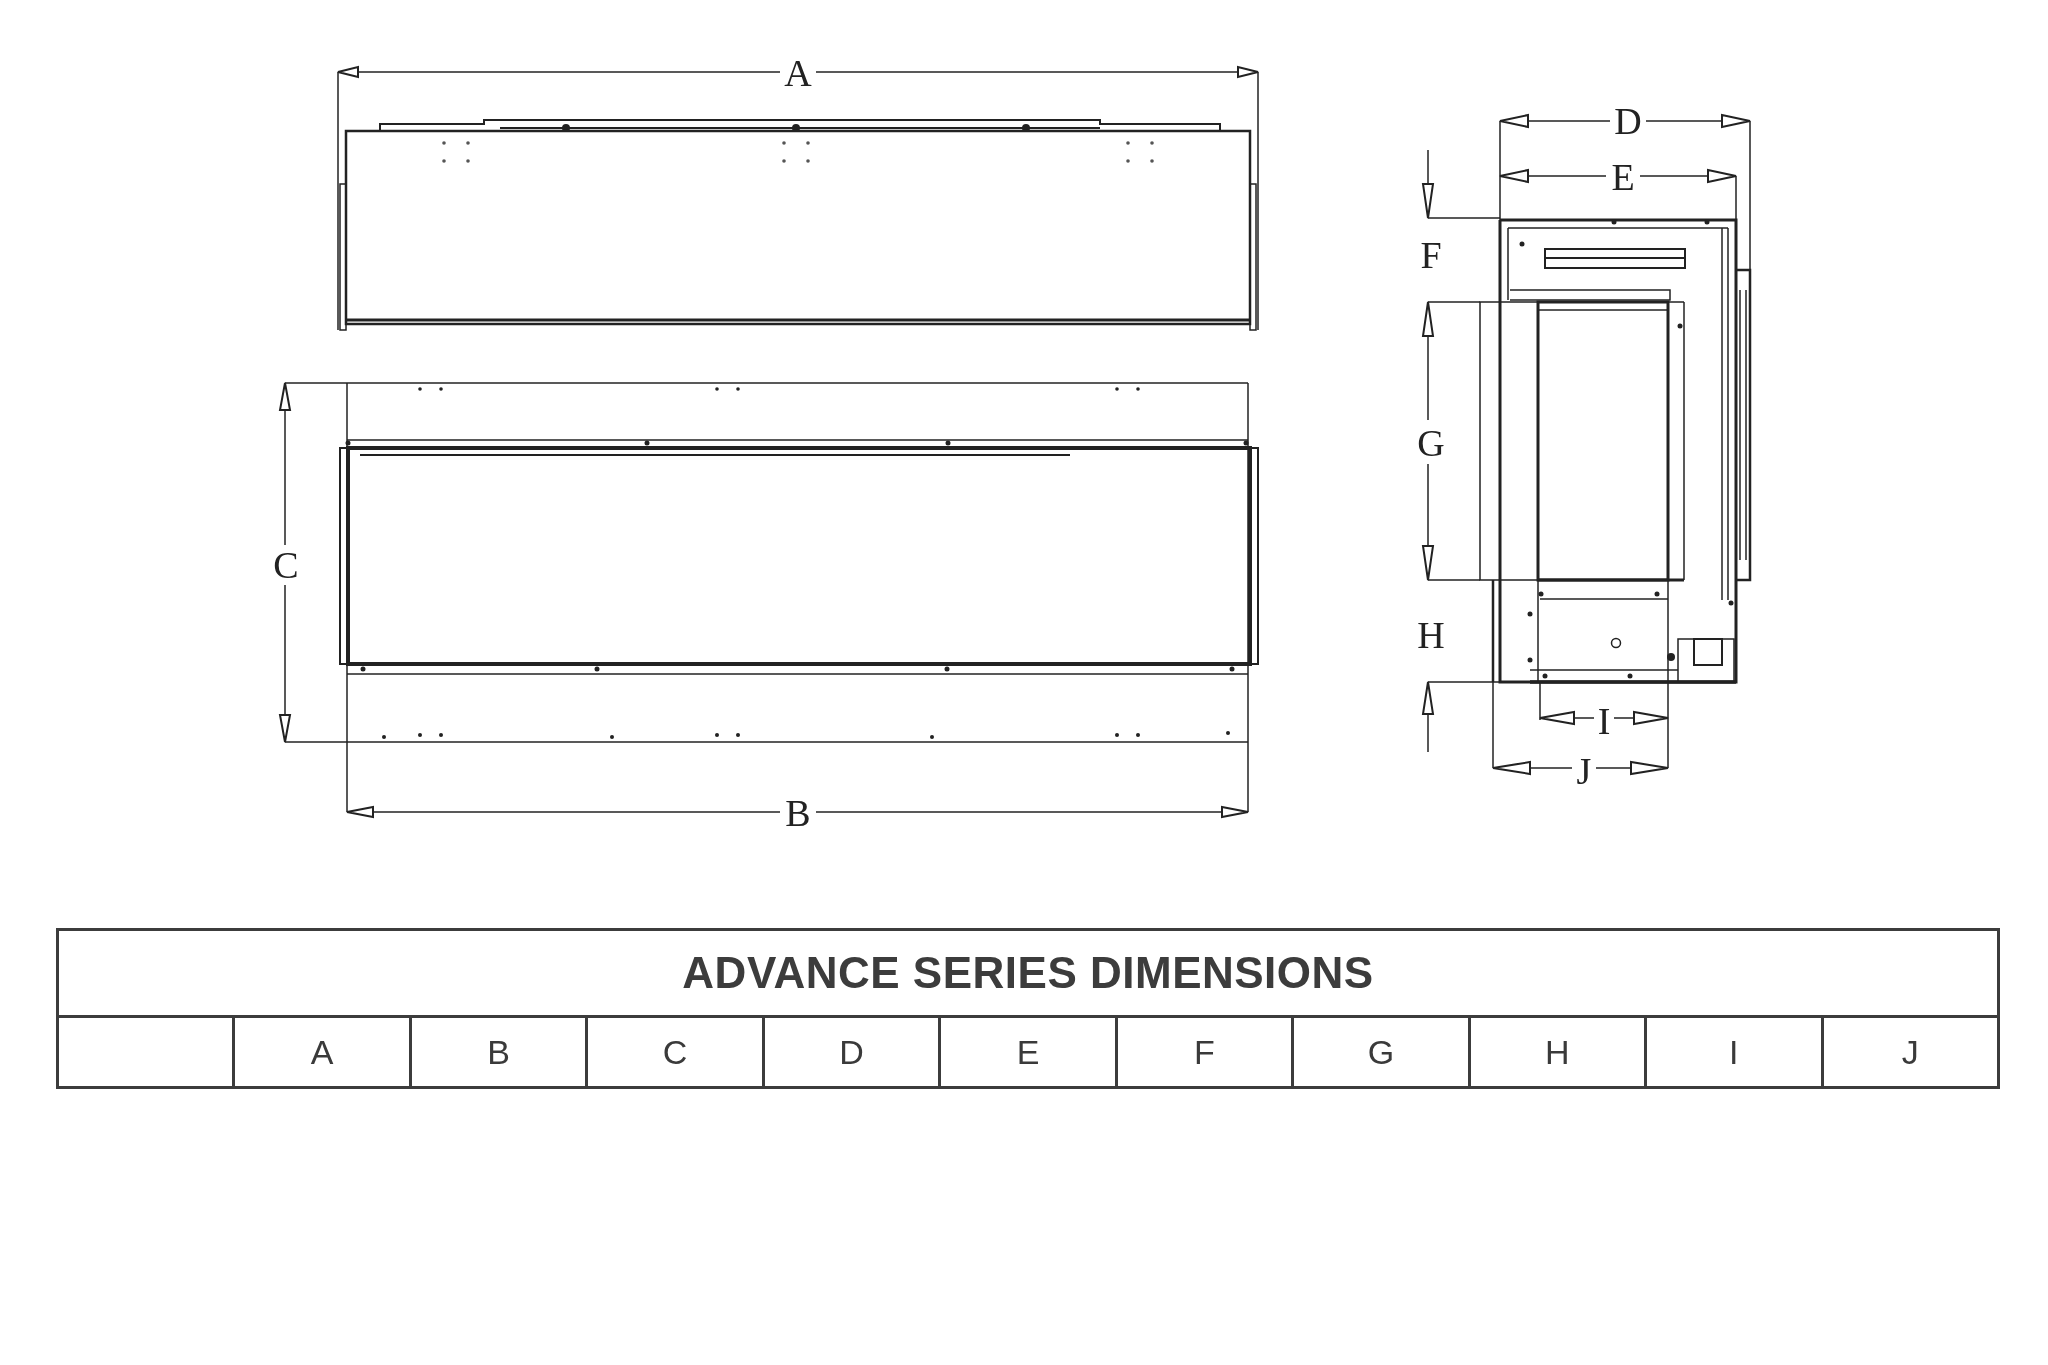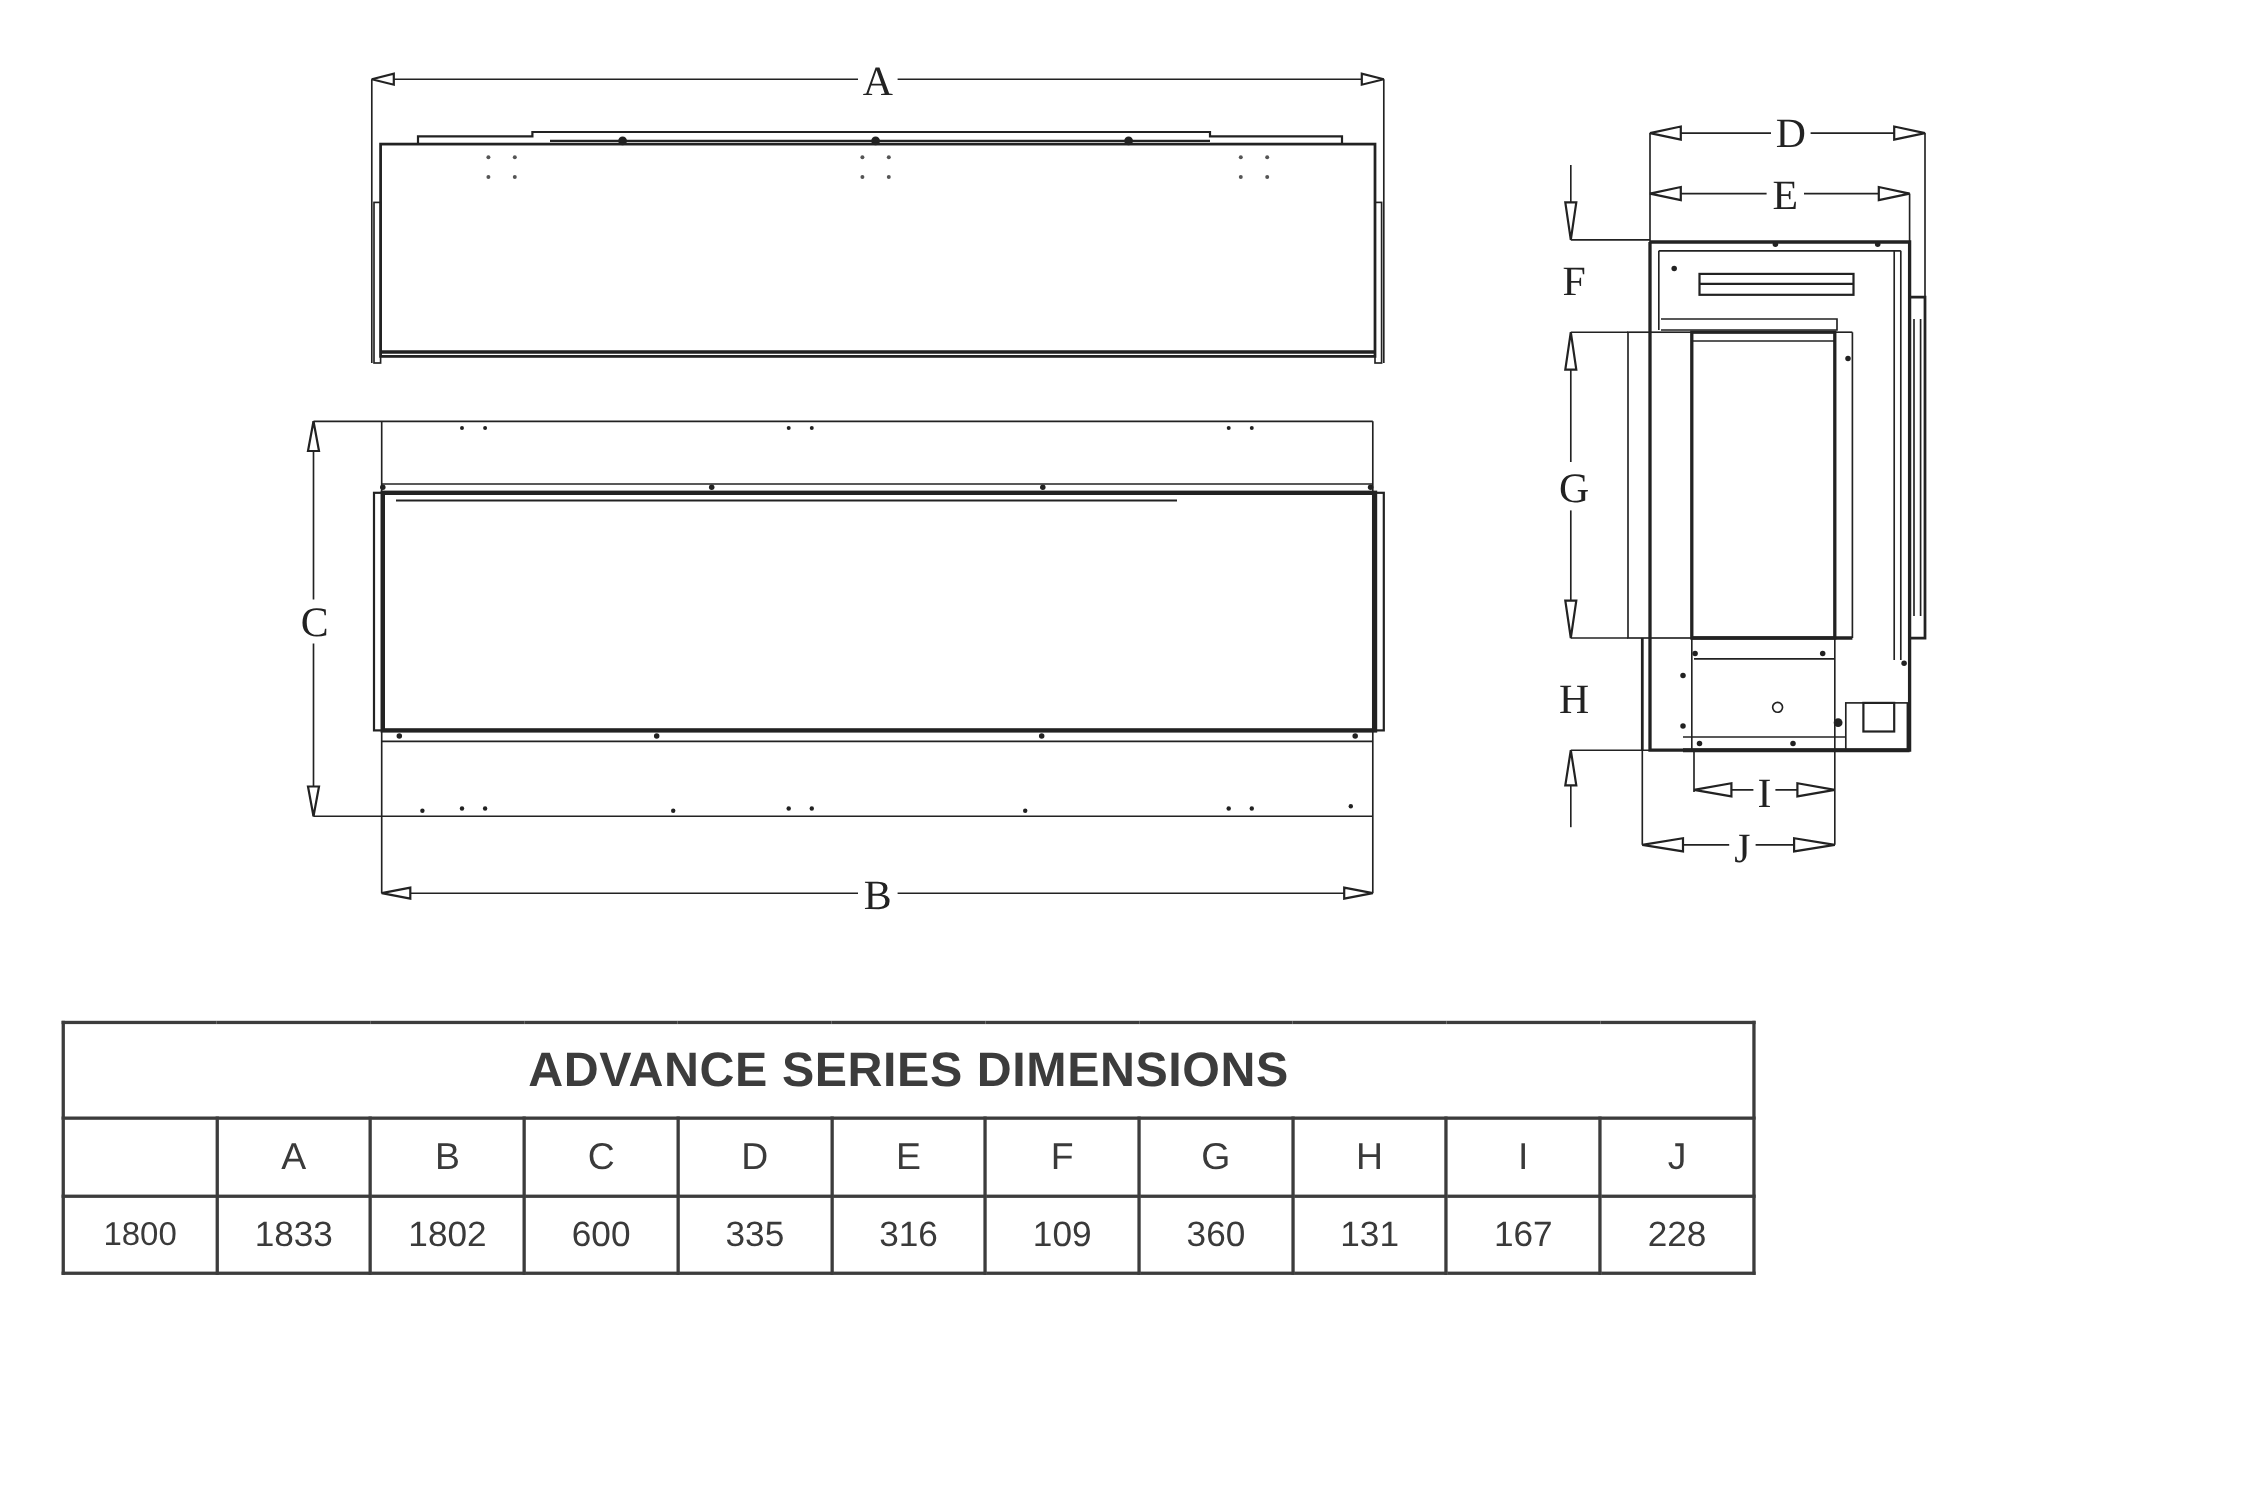--- a/index.html
+++ b/index.html
@@ -1,20 +1,20 @@
 <!DOCTYPE html>
 <html><head>
 <meta charset="utf-8">
 <style>
   html, body { margin:0; padding:0; background:#ffffff; }
   body { width:2048px; height:1365px; position:relative; overflow:hidden; font-family:"Liberation Sans", sans-serif; }
   #drawing { position:absolute; left:0; top:0; width:2048px; height:860px; }
   .dimlabel { font-family:"Liberation Serif", serif; font-size:38px; fill:#222; }
   #dim-table-wrap { position:absolute; left:56px; top:928px; width:1944px; }
-  table.dims { border-collapse:collapse; width:1540px; table-layout:fixed; color:#3a3a3a; }
+  table.dims { border-collapse:collapse; width:1944px; table-layout:fixed; color:#3a3a3a; }
   table.dims td, table.dims th { border:3px solid #3c3c3c; text-align:center; padding:0; }
   table.dims .title { height:84px; font-size:44px; font-weight:bold; letter-spacing:0.5px; color:#3c3c3c; }
   table.dims .hdr th { height:68px; font-size:34px; font-weight:normal; color:#3a3a3a; }
   table.dims tbody td { height:67px; font-size:32px; color:#3a3a3a; }
   table.dims tbody td.model { font-size:30px; }
 </style>
 </head>
 <body>
 
 <svg id="drawing" viewBox="0 0 2048 860" xmlns="http://www.w3.org/2000/svg">
@@ -221,28 +221,15 @@
         <th>D</th>
         <th>E</th>
         <th>F</th>
         <th>G</th>
         <th>H</th>
         <th>I</th>
         <th>J</th>
       </tr>
     </thead>
     <tbody>
-      <tr>
-        <td class="model">1800</td>
-        <td>1833</td>
-        <td>1802</td>
-        <td>600</td>
-        <td>335</td>
-        <td>316</td>
-        <td>109</td>
-        <td>360</td>
-        <td>131</td>
-        <td>167</td>
-        <td>228</td>
-      </tr>
     </tbody>
   </table>
 </div>
 
 </body></html>

